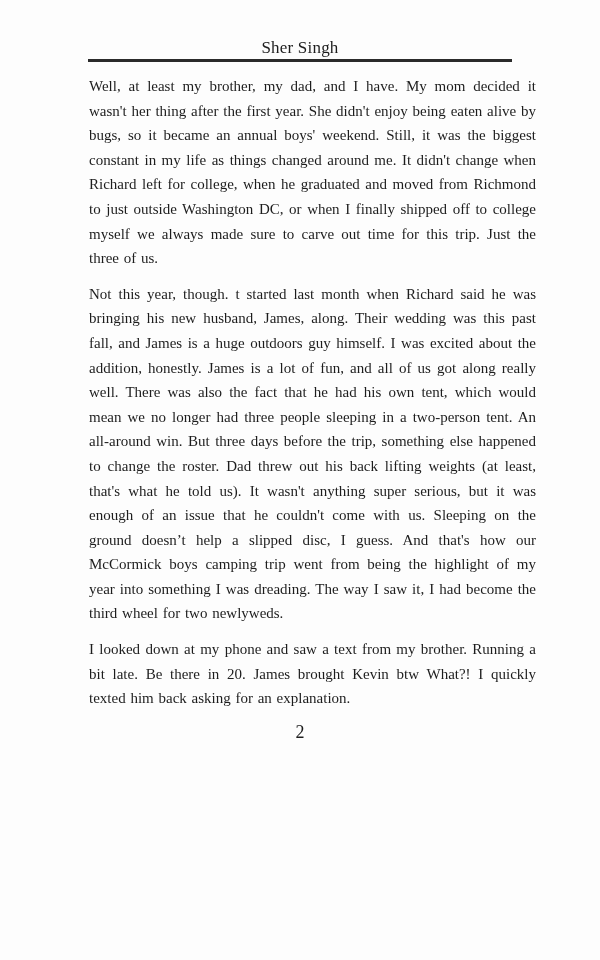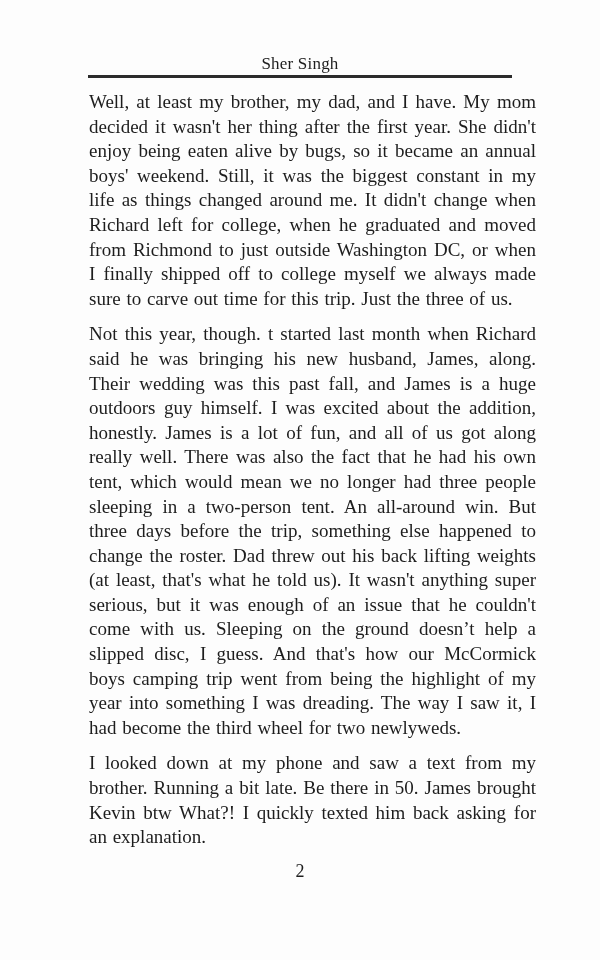--- a/index.html
+++ b/index.html
@@ -12,35 +12,35 @@
     width: 600px;
     height: 960px;
     margin: 0 auto;
     background: #fdfdfd;
     color: #1d1d1d;
     font-family: "Liberation Serif", serif;
     overflow: hidden;
     box-sizing: border-box;
   }
   .running-head {
-    padding-top: 54px;
+    padding-top: 38px;
     text-align: center;
     font-size: 17px;
     line-height: 20px;
     letter-spacing: 0.2px;
   }
   .header-rule {
     margin: 1px 88px 0 88px;
     border: none;
     border-top: 3px solid #2b2b2b;
     height: 0;
   }
   .body-text {
     margin: 12px 64px 0 89px;
-    font-size: 19px;
+    font-size: 15px;
     line-height: 24.6px;
     text-align: justify;
   }
   .body-text p {
     margin: 0 0 11px 0;
     word-spacing: 1px;
   }
   .page-footer {
     text-align: center;
   }
@@ -56,21 +56,21 @@
 <div class="page">
 
   <header>
     <div class="running-head">Sher Singh</div>
     <hr class="header-rule">
   </header>
 
   <main class="body-text">
     <p>Well, at least my brother, my dad, and I have. My mom decided it wasn't her thing after the first year. She didn't enjoy being eaten alive by bugs, so it became an annual boys' weekend. Still, it was the biggest constant in my life as things changed around me. It didn't change when Richard left for college, when he graduated and moved from Richmond to just outside Washington DC, or when I finally shipped off to college myself we always made sure to carve out time for this trip. Just the three of us.</p>
     <p>Not this year, though. t started last month when Richard said he was bringing his new husband, James, along. Their wedding was this past fall, and James is a huge outdoors guy himself. I was excited about the addition, honestly. James is a lot of fun, and all of us got along really well. There was also the fact that he had his own tent, which would mean we no longer had three people sleeping in a two-person tent. An all-around win. But three days before the trip, something else happened to change the roster. Dad threw out his back lifting weights (at least, that's what he told us). It wasn't anything super serious, but it was enough of an issue that he couldn't come with us. Sleeping on the ground doesn’t help a slipped disc, I guess. And that's how our McCormick boys camping trip went from being the highlight of my year into something I was dreading. The way I saw it, I had become the third wheel for two newlyweds.</p>
-    <p>I looked down at my phone and saw a text from my brother. Running a bit late. Be there in 50. James brought Kevin btw What?! I quickly texted him back asking for an explanation.</p>
+    <p>I looked down at my phone and saw a text from my brother. Running a bit late. Be there in 20. James brought Kevin btw What?! I quickly texted him back asking for an explanation.</p>
   </main>
 
   <footer class="page-footer">
     <div class="page-number">2</div>
 
   </footer>
 
 </div>
 
 </body></html>

